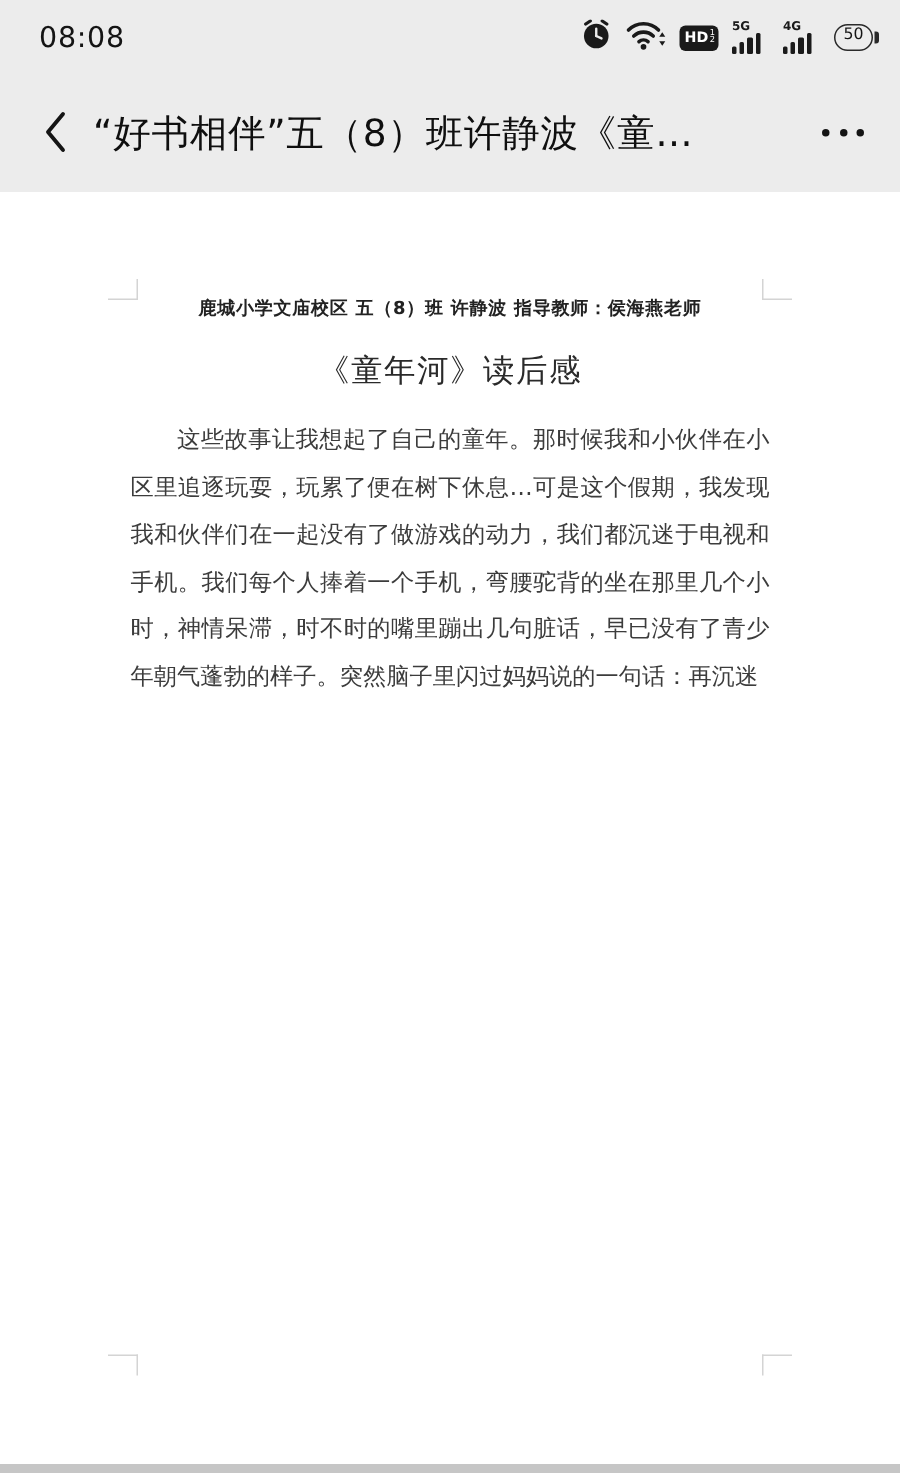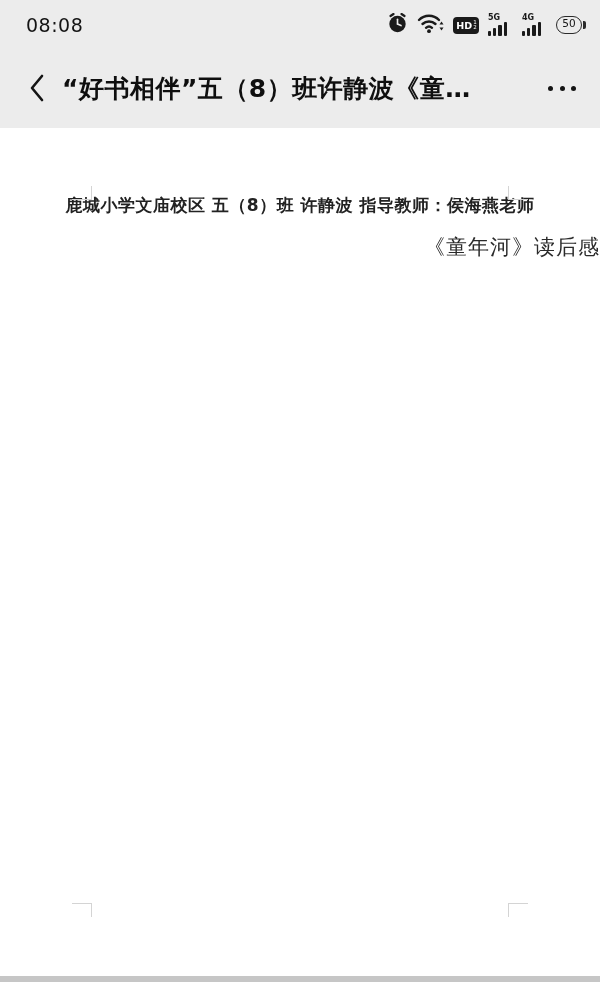--- a/index.html
+++ b/index.html
@@ -69,21 +69,20 @@
   }
 
   
   .nav-bar {
     position: absolute;
     top: 48px; left: 0; right: 0;
     height: 80px;
     display: flex;
     align-items: center;
     padding: 0 22px;
-    font-weight: bold;
   }
   .back-button { display: flex; align-items: center; justify-content: center;
     width: 30px; height: 44px; flex: 0 0 auto; cursor: pointer; }
   .nav-title {
     flex: 1 1 auto;
     font-size: 25px;
     color: #0f0f0f;
     white-space: nowrap;
     overflow: hidden;
     margin-left: 10px;
@@ -103,29 +102,29 @@
 
   .corner-mark { position: absolute; width: 20px; height: 14px; }
   .corner-mark.tl { left: 72px;  top: 58px;  border-right: 1px solid #d4d4d4; border-bottom: 1px solid #d4d4d4; }
   .corner-mark.tr { left: 508px; top: 58px;  border-left: 1px solid #d4d4d4;  border-bottom: 1px solid #d4d4d4; }
   .corner-mark.bl { left: 72px;  top: 775px; border-right: 1px solid #d4d4d4; border-top: 1px solid #d4d4d4; }
   .corner-mark.br { left: 508px; top: 775px; border-left: 1px solid #d4d4d4;  border-top: 1px solid #d4d4d4; }
 
   .doc-header {
     margin-top: 68px;
     text-align: center;
-    font-size: 17px;
+    font-size: 12px;
     font-weight: bold;
     color: #222222;
     line-height: 18px;
     letter-spacing: 0.5px;
   }
   .doc-title {
     margin-top: 18px;
-    text-align: right;
+    text-align: center;
     font-size: 21px;
     font-weight: normal;
     color: #2a2a2a;
     line-height: 30px;
     letter-spacing: 1px;
   }
   .doc-body {
     width: 426px;
     margin: 16px auto 0 auto;
     font-size: 15.5px;
@@ -225,18 +224,19 @@
   <div class="page">
     <span class="corner-mark tl"></span>
     <span class="corner-mark tr"></span>
     <span class="corner-mark bl"></span>
     <span class="corner-mark br"></span>
 
     <div class="doc-header">鹿城小学文庙校区 五（8）班 许静波 指导教师：侯海燕老师</div>
     <div class="doc-title">《童年河》读后感</div>
 
     <div class="doc-body">
+      <p>这些故事让我想起了自己的童年。那时候我和小伙伴在小区里追逐玩耍，玩累了便在树下休息…可是这个假期，我发现我和伙伴们在一起没有了做游戏的动力，我们都沉迷于电视和手机。我们每个人捧着一个手机，弯腰驼背的坐在那里几个小时，神情呆滞，时不时的嘴里蹦出几句脏话，早已没有了青少年朝气蓬勃的样子。突然脑子里闪过妈妈说的一句话：再沉迷</p>
     </div>
   </div>
 
   <div class="bottom-strip"></div>
 
 </div>
 
 </body></html>

